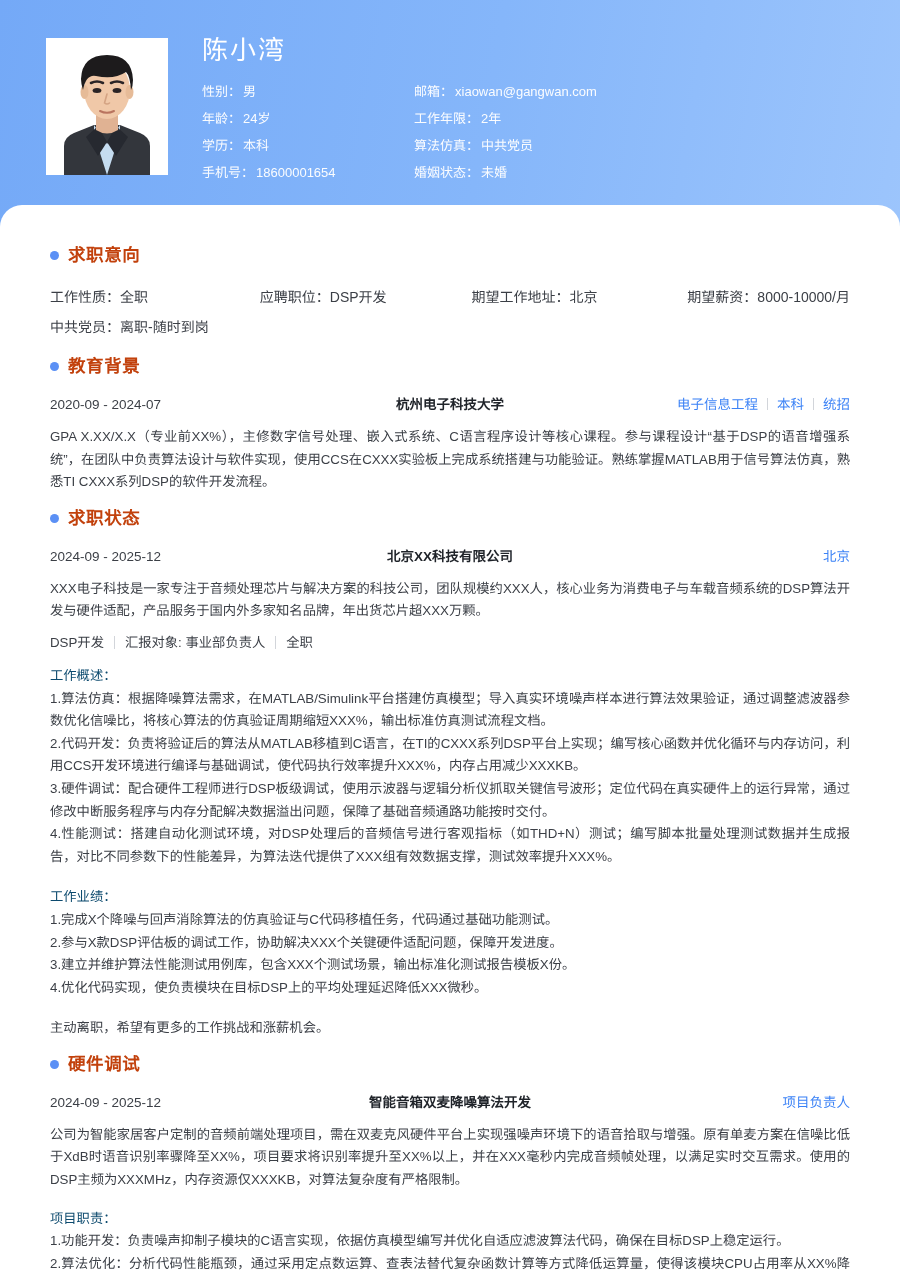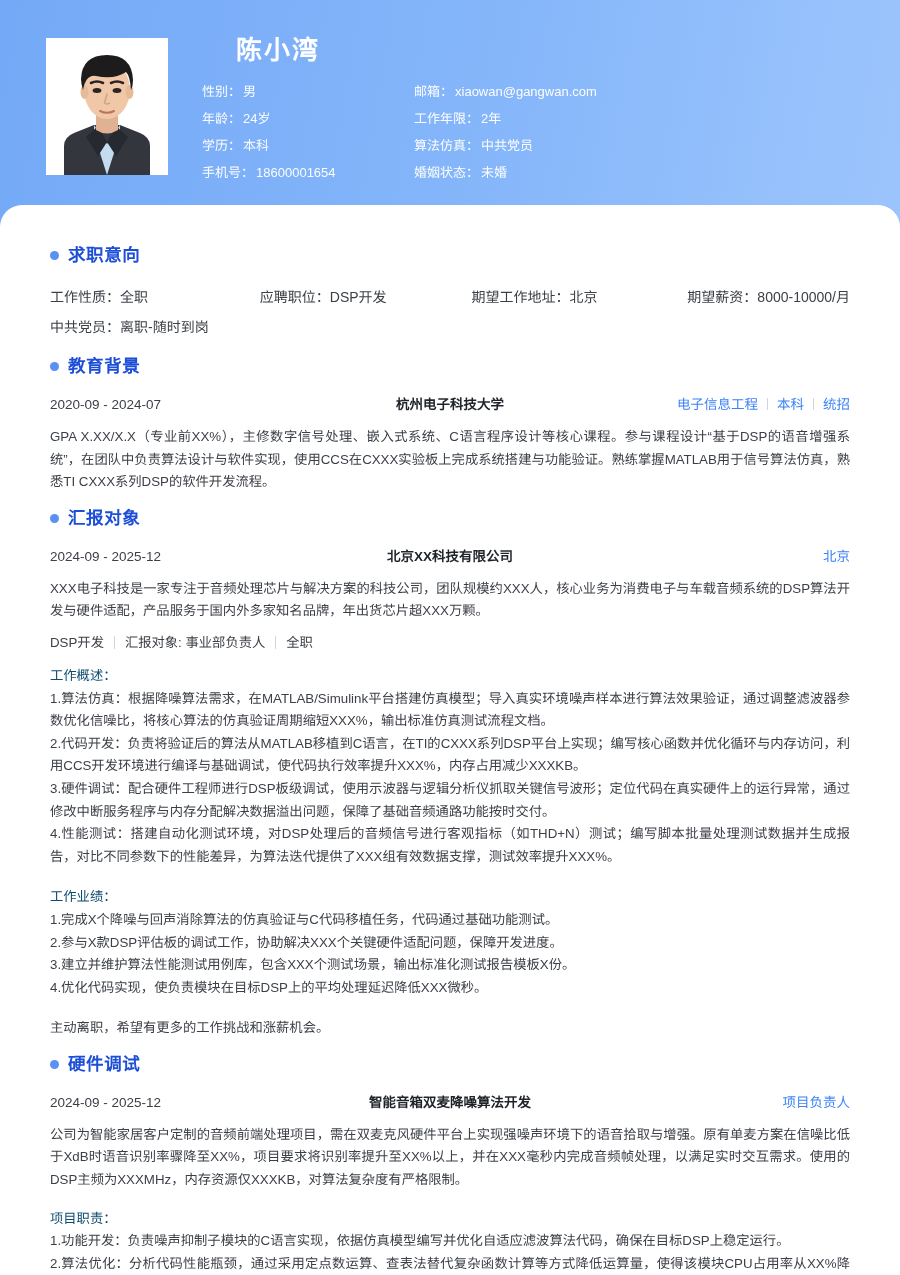--- a/index.html
+++ b/index.html
@@ -49,25 +49,24 @@
 
   .header-info {
     margin: 34px 0 0 34px;
     flex: 1 1 auto;
     min-width: 0;
   }
 
   .cand-name {
     color: #ffffff;
     font-size: 26px;
-    font-weight: 700;
+    font-weight: 400;
     letter-spacing: 2px;
     line-height: 1.25;
     margin-bottom: 12px;
-    margin-left: 34px;
   }
 
   .meta-grid {
     display: grid;
     grid-template-columns: 212px 1fr;
     row-gap: 1px;
     column-gap: 0;
     max-width: 620px;
   }
 
@@ -106,21 +105,21 @@
     width: 9px;
     height: 9px;
     border-radius: 50%;
     background: #5b90f5;
     flex: 0 0 auto;
     display: block;
   }
   .sec-title {
     font-size: 17.5px;
     font-weight: 700;
-    color: #1d4ed8;
+    color: #c2410c;
     letter-spacing: 0.6px;
     line-height: 1.2;
   }
 
   
   .intent-row {
     display: flex;
     align-items: baseline;
     font-size: 14px;
     color: #3b3f46;
@@ -282,21 +281,21 @@
           <span class="eh-mid">杭州电子科技大学</span>
           <span class="eh-right"><span>电子信息工程</span><span class="pipe-sep"></span><span>本科</span><span class="pipe-sep"></span><span>统招</span></span>
         </div>
         <div class="para">GPA X.XX/X.X（专业前XX%），主修数字信号处理、嵌入式系统、C语言程序设计等核心课程。参与课程设计“基于DSP的语音增强系统”，在团队中负责算法设计与软件实现，使用CCS在CXXX实验板上完成系统搭建与功能验证。熟练掌握MATLAB用于信号算法仿真，熟悉TI CXXX系列DSP的软件开发流程。</div>
       </div>
     </div>
 
     <div class="section">
       <div class="sec-head">
         <span class="sec-dot"></span>
-        <span class="sec-title">汇报对象</span>
+        <span class="sec-title">求职状态</span>
       </div>
 
       <div>
         <div class="entry-head">
           <span class="eh-left">2024-09 - 2025-12</span>
           <span class="eh-mid">北京XX科技有限公司</span>
           <span class="eh-right">北京</span>
         </div>
 
         <div class="para">XXX电子科技是一家专注于音频处理芯片与解决方案的科技公司，团队规模约XXX人，核心业务为消费电子与车载音频系统的DSP算法开发与硬件适配，产品服务于国内外多家知名品牌，年出货芯片超XXX万颗。</div>

